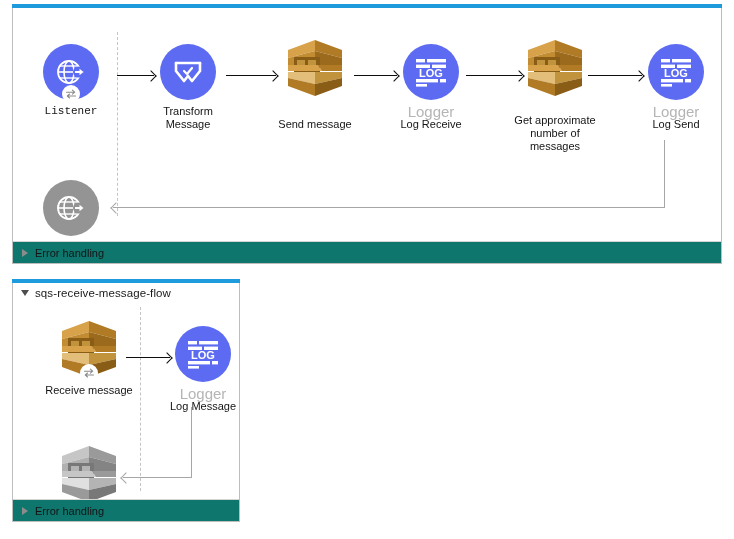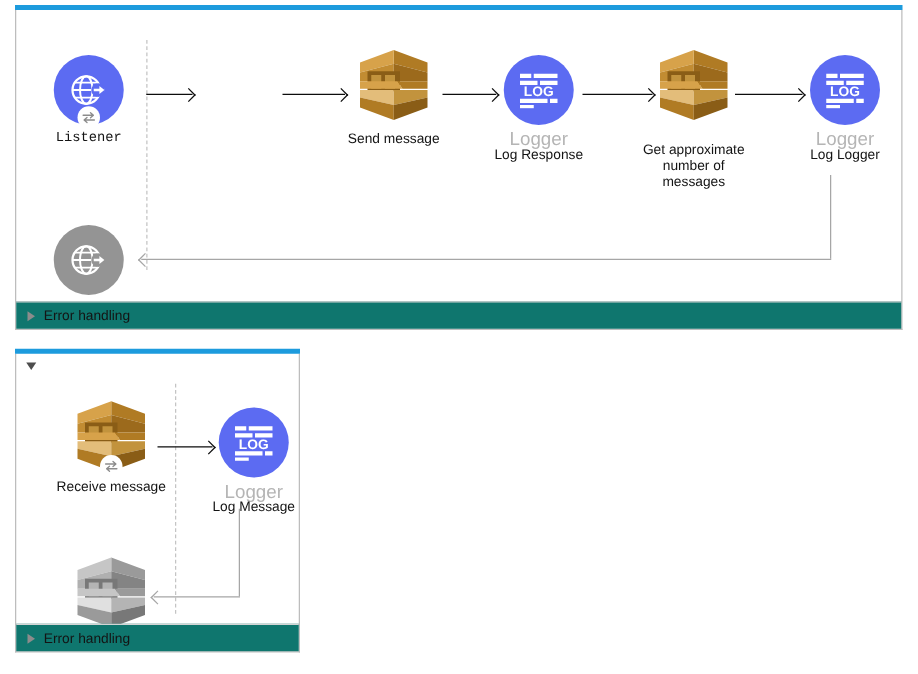--- a/index.html
+++ b/index.html
@@ -201,20 +201,37 @@
               <path d="M2.5 5.2h8M8.4 3.2l2.3 2-2.3 2M11.5 9h-8M5.6 7l-2.3 2 2.3 2" fill="none" stroke="#8c8c8c" stroke-width="1.1" stroke-linecap="round" stroke-linejoin="round"></path>
             </svg>
         </span>
       </div>
       <div class="node-labels">
         <span class="node-sub"></span>
         <span class="node-name">Listener</span>
       </div>
     </div>
 
+    <div class="node" style="left:175px;top:16px;">
+      <div class="node-icon">
+        <div class="circ">
+          <svg width="32" height="30" viewBox="0 0 32 30" aria-hidden="true">
+            <path d="M4 6 L4 14 L12 24 L16 19" fill="none" stroke="#ffffff" stroke-width="2.6" stroke-linejoin="round" stroke-linecap="round"></path>
+            <path d="M16 19 L20 24 L28 14 L28 6" fill="none" stroke="#ffffff" stroke-width="2.6" stroke-linejoin="round" stroke-linecap="round"></path>
+            <path d="M4 6 L16 6 L28 6" fill="none" stroke="#ffffff" stroke-width="2.6" stroke-linecap="round"></path>
+            <path d="M12 14 l3 3 5 -6" fill="none" stroke="#ffffff" stroke-width="2.2" stroke-linecap="round" stroke-linejoin="round"></path>
+          </svg>
+        </div>
+      </div>
+      <div class="node-labels">
+        <span class="node-sub"></span>
+        <span class="node-name" style="white-space:pre-line;">Transform
+Message</span>
+      </div>
+    </div>
 
     <div class="node" style="left:302px;top:12px;">
       <div class="node-icon" style="height:60px;">
         <span>
           <svg width="62" height="60" viewBox="0 0 62 60" aria-hidden="true">
             <path d="M31 2 L58 12 L58 20 L31 13 Z" fill="#b07b24"></path>
             <path d="M31 2 L4 12 L4 20 L31 13 Z" fill="#d7a24a"></path>
             <path d="M4 20 L31 13 L31 27 L4 27 Z" fill="#c28c32"></path>
             <path d="M58 20 L31 13 L31 27 L58 27 Z" fill="#9c6a1c"></path>
             <rect x="10" y="19" width="26" height="16" fill="#8a5d16"></rect>
@@ -222,21 +239,21 @@
             <rect x="24" y="22" width="8" height="11" fill="#c2933d"></rect>
             <path d="M4 27 L34 27 L38 33 L4 33 Z" fill="#d7a24a"></path>
             <path d="M58 27 L34 27 L38 33 L58 33 Z" fill="#b07b24"></path>
             <path d="M4 34 L31 34 L31 46 L4 40 Z" fill="#e3bd7a"></path>
             <path d="M58 34 L31 34 L31 46 L58 40 Z" fill="#c2933d"></path>
             <path d="M4 40 L31 46 L31 58 L4 48 Z" fill="#b07b24"></path>
             <path d="M58 40 L31 46 L31 58 L58 48 Z" fill="#8a5d16"></path>
           </svg>
         </span>
       </div>
-      <div class="node-labels" style="margin-top:5px;">
+      <div class="node-labels" style="margin-top:18px;">
         <span class="node-sub"></span>
         <span class="node-name">Send message</span>
       </div>
     </div>
 
     <div class="node" style="left:418px;top:16px;">
       <div class="node-icon">
         <div class="circ">
           <svg width="34" height="30" viewBox="0 0 34 30" aria-hidden="true">
             <rect x="2" y="2" width="9" height="3.4" fill="#ffffff"></rect>
@@ -245,21 +262,21 @@
             <rect x="18" y="7.6" width="14" height="3.4" fill="#ffffff"></rect>
             <text x="17" y="20" font-family="Liberation Sans, sans-serif" font-size="11" font-weight="bold" fill="#ffffff" text-anchor="middle">LOG</text>
             <rect x="2" y="22" width="22" height="3.4" fill="#ffffff"></rect>
             <rect x="26" y="22" width="6" height="3.4" fill="#ffffff"></rect>
             <rect x="2" y="27" width="11" height="2.6" fill="#ffffff"></rect>
           </svg>
         </div>
       </div>
       <div class="node-labels">
         <span class="node-sub">Logger</span>
-        <span class="node-name">Log Response</span>
+        <span class="node-name">Log Receive</span>
       </div>
     </div>
 
     <div class="node" style="left:542px;top:12px;">
       <div class="node-icon" style="height:60px;">
         <span>
           <svg width="62" height="60" viewBox="0 0 62 60" aria-hidden="true">
             <path d="M31 2 L58 12 L58 20 L31 13 Z" fill="#b07b24"></path>
             <path d="M31 2 L4 12 L4 20 L31 13 Z" fill="#d7a24a"></path>
             <path d="M4 20 L31 13 L31 27 L4 27 Z" fill="#c28c32"></path>
@@ -294,21 +311,21 @@
             <rect x="18" y="7.6" width="14" height="3.4" fill="#ffffff"></rect>
             <text x="17" y="20" font-family="Liberation Sans, sans-serif" font-size="11" font-weight="bold" fill="#ffffff" text-anchor="middle">LOG</text>
             <rect x="2" y="22" width="22" height="3.4" fill="#ffffff"></rect>
             <rect x="26" y="22" width="6" height="3.4" fill="#ffffff"></rect>
             <rect x="2" y="27" width="11" height="2.6" fill="#ffffff"></rect>
           </svg>
         </div>
       </div>
       <div class="node-labels">
         <span class="node-sub">Logger</span>
-        <span class="node-name">Log Logger</span>
+        <span class="node-name">Log Send</span>
       </div>
     </div>
 
     <div class="node" style="left:58px;top:152px;">
       <div class="node-icon">
         <div class="circ gray">
           <svg width="34" height="34" viewBox="0 0 34 34" aria-hidden="true">
             <circle cx="15" cy="17" r="11" fill="none" stroke="#ffffff" stroke-width="1.8"></circle>
             <ellipse cx="15" cy="17" rx="5" ry="11" fill="none" stroke="#ffffff" stroke-width="1.6"></ellipse>
             <line x1="4" y1="17" x2="26" y2="17" stroke="#ffffff" stroke-width="1.6"></line>
@@ -331,20 +348,21 @@
     <span class="tri-right"></span>
     <span class="err-label">Error handling</span>
   </div>
 </div>
 
 <div class="flow" style="left:12px;top:283px;width:228px;height:239px;">
   <div class="flow-topbar"></div>
 
   <div class="flow-header">
     <span class="tri-down"></span>
+    <span class="flow-title">sqs-receive-message-flow</span>
   </div>
 
   <div class="canvas">
 
     <div class="dashline" style="left:127px;top:4px;height:184px;"></div>
 
     <div class="conn" style="left:113px;top:54px;width:44px;"></div>
     <div class="conn-head" style="left:150px;top:51px;"></div>
 
     <div class="errpath" style="left:178px;top:104px;height:70px;border-left-width:1px;"></div>

